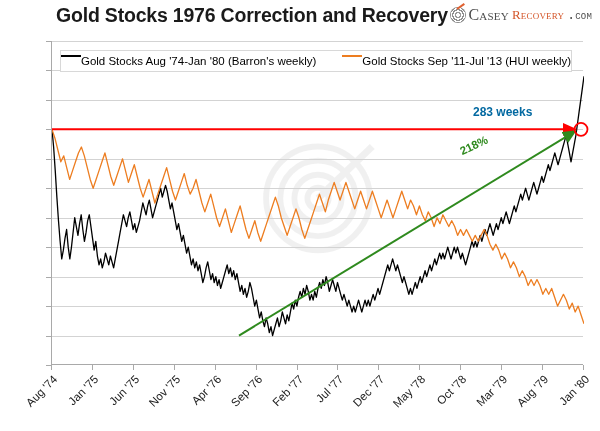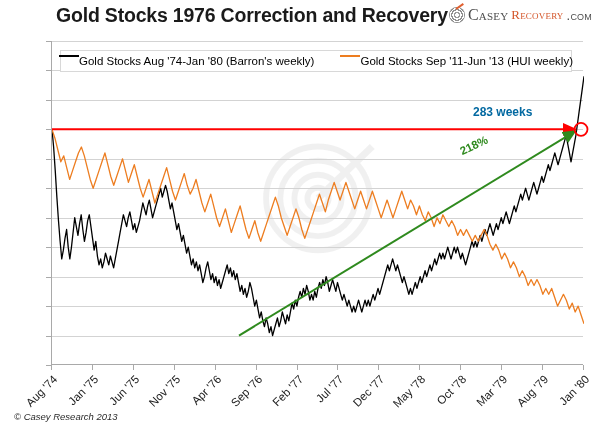--- a/index.html
+++ b/index.html
@@ -28,21 +28,21 @@
     position:relative;flex:0 0 auto;
   }
   .logo-mark:after{
     content:"";position:absolute;left:7px;top:1px;width:9px;height:2px;
     background:#e06030;transform:rotate(-35deg);transform-origin:left center;
   }
   .logo-casey{font-size:16px;color:#4d4d4d;font-family:"Liberation Serif",serif;
     font-variant:small-caps;letter-spacing:0.2px;}
   .logo-research{font-size:13px;color:#d4562a;font-family:"Liberation Serif",serif;
     font-variant:small-caps;letter-spacing:0.2px;}
-  .logo-com{font-size:13px;color:#4d4d4d;font-family:Liberation Sans, sans-serif;
+  .logo-com{font-size:13px;color:#4d4d4d;font-family:Liberation Mono, monospace;
     font-variant:small-caps;letter-spacing:0.2px;text-align:right;}
 
   
   .plot{
     position:absolute;left:51px;top:41px;width:532px;height:324px;
     border-left:1.4px solid #a9a9a9;border-bottom:1.4px solid #a9a9a9;
     box-sizing:border-box;background:#fff;
   }
   .gridline{position:absolute;left:0;right:0;height:1px;background:#d3d3d3;}
   .watermark{
@@ -188,21 +188,20 @@
       <div class="xlab" style="left: 483px; top: 373px; width: 100px; text-align: right;">Jan '80</div>
     </div>
 
   <div class="legend">
     <div class="lg-item">
       <span class="lg-swatch" id="sw0" style="background: rgb(0, 0, 0);"></span>
       <span>Gold Stocks Aug '74-Jan '80 (Barron's weekly)</span>
     </div>
     <div class="lg-item">
       <span class="lg-swatch" id="sw1" style="background: rgb(237, 125, 32);"></span>
-      <span>Gold Stocks Sep '11-Jun '13 (HUI weekly)</span>
+      <span>Gold Stocks Sep '11-Jul '13 (HUI weekly)</span>
     </div>
   </div>
 
   <div class="ann-weeks" id="annWeeks" style="left: 473px; top: 105.364px;">283 weeks</div>
   <div class="ann-pct" id="annPct" style="left: 463px; top: 145.364px;">218%</div>
 
-  <div class="copyright">© Casey Research 2013</div>
 </div>
 
 </body></html>

